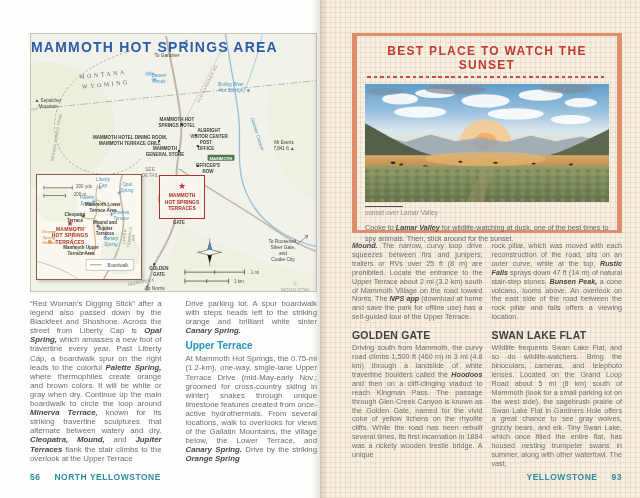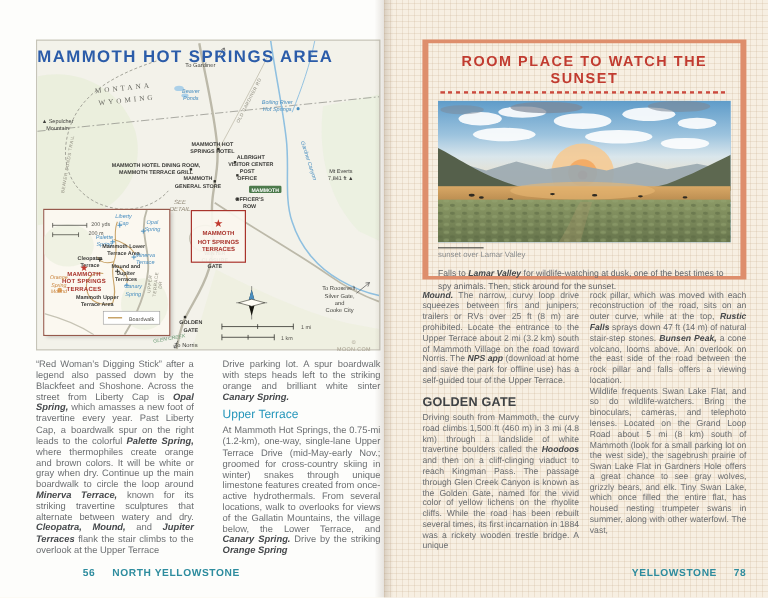--- a/index.html
+++ b/index.html
@@ -57,27 +57,27 @@
   .inset .map-labels{position:absolute;inset:0;}
 
   
   .cols{position:absolute;display:flex;}
   .cols-left{left:30px;top:299px;width:287px;gap:24px;}
   .cols-right{left:32px;top:242px;width:270px;gap:9px;}
   .col{flex:1;min-width:0;}
   .body-p{font-size:7.8px;line-height:9.1px;text-align:justify;color:#6b6e71;margin:0;}
   .cols-right .body-p{font-size:7.2px;line-height:8.9px;}
   .bold{font-weight:bold;color:#45484b;font-style:italic;}
-  .h-teal{font-size:10px;font-weight:normal;color:#2596bb;margin:5px 0 3px;}
+  .h-teal{font-size:10px;font-weight:bold;color:#2596bb;margin:5px 0 3px;}
   .h-caps{font-size:10.5px;font-weight:bold;color:#3f4245;margin:7px 0 3px;letter-spacing:.2px;}
 
   
   .footer{position:absolute;bottom:16px;font-size:8.5px;font-weight:bold;color:#2d8c9e;letter-spacing:.5px;}
   .footer-left{left:30px;}
-  .footer-left .pn{margin-right:14px;margin-left:39px;}
+  .footer-left .pn{margin-right:14px;}
   .footer-right{right:18px;}
   .footer-right .pn{margin-left:14px;}
 
   
   .feature-box{position:absolute;left:32px;top:33px;width:270px;height:200px;
     border:solid #de8e6c;border-width:3px 5px;box-sizing:border-box;padding:5px 8px 0;}
   .feature-title{text-align:center;font-size:12px;font-weight:bold;color:#c13b30;
     letter-spacing:1.3px;margin-top:3px;}
   .feature-dash{height:2px;margin:4px 2px 6px;
     background:repeating-linear-gradient(90deg,#cb4a3e 0 3.5px,transparent 3.5px 6.5px);}
@@ -297,21 +297,21 @@
     </div>
 
     <div class="footer footer-left">
       <span class="pn">56</span><span>NORTH YELLOWSTONE</span>
     </div>
   </div>
 
   <div class="page page-right">
 
     <div class="feature-box">
-      <div class="feature-title">ROOM PLACE TO WATCH THE SUNSET</div>
+      <div class="feature-title">BEST PLACE TO WATCH THE SUNSET</div>
       <div class="feature-dash"></div>
 
       <div class="photo">
         <svg viewBox="0 0 243 126" preserveAspectRatio="none">
           <defs>
             <linearGradient id="sky" x1="0" y1="0" x2="0" y2="1">
               <stop offset="0" stop-color="#5f9cc9"></stop>
                 <stop offset=".38" stop-color="#9cc3de"></stop>
               <stop offset=".62" stop-color="#d9e6ec"></stop>
                 <stop offset="1" stop-color="#f2ddba"></stop>
@@ -363,34 +363,35 @@
             <ellipse cx="60" cy="88" rx="2.4" ry="1.2"></ellipse>
           </g>
           <rect y="88" width="243" height="38" fill="url(#sage)"></rect>
           <rect y="88" width="243" height="38" fill="url(#sagedots)" opacity=".55"></rect>
           <path d="M100,126 C110,110 112,100 118,90 L128,90 C124,102 122,112 118,126 Z" fill="#a89a6e" opacity=".35"></path>
         </svg>
       </div>
 
       <div class="caption-rule"></div>
       <div class="caption">sunset over Lamar Valley</div>
-      <p class="intro"><span>Falls to </span><span class="bold">Lamar Valley</span><span> for wildlife-watching at dusk, one of the best times to spy animals. Then, stick around for the sunset.</span></p>
+      <p class="intro"><span>Cooke to </span><span class="bold">Lamar Valley</span><span> for wildlife-watching at dusk, one of the best times to spy animals. Then, stick around for the sunset.</span></p>
     </div>
 
     <div class="cols cols-right">
       <div class="col">
         <p class="body-p"><span class="bold">Mound.</span><span> The narrow, curvy loop drive squeezes between firs and junipers; trailers or RVs over 25 ft (8 m) are prohibited. Locate the entrance to the Upper Terrace about 2 mi (3.2 km) south of Mammoth Village on the road toward Norris. The </span><span class="bold">NPS app</span><span> (download at home and save the park for offline use) has a self-guided tour of the Upper Terrace.</span></p>
         <h3 class="h-caps">GOLDEN GATE</h3>
         <p class="body-p"><span>Driving south from Mammoth, the curvy road climbs 1,500 ft (460 m) in 3 mi (4.8 km) through a landslide of white travertine boulders called the </span><span class="bold">Hoodoos</span><span> and then on a cliff-clinging viaduct to reach Kingman Pass. The passage through Glen Creek Canyon is known as the Golden Gate, named for the vivid color of yellow lichens on the rhyolite cliffs. While the road has been rebuilt several times, its first incarnation in 1884 was a rickety wooden trestle bridge. A unique</span></p>
       </div>
       <div class="col">
         <p class="body-p"><span>rock pillar, which was moved with each reconstruction of the road, sits on an outer curve, while at the top, </span><span class="bold">Rustic Falls</span><span> sprays down 47 ft (14 m) of natural stair-step stones. </span><span class="bold">Bunsen Peak,</span><span> a cone volcano, looms above. An overlook on the east side of the road between the rock pillar and falls offers a viewing location.</span></p>
+        <h3 class="h-caps">SWAN LAKE FLAT</h3>
         <p class="body-p"><span>Wildlife frequents Swan Lake Flat, and so do wildlife-watchers. Bring the binoculars, cameras, and telephoto lenses. Located on the Grand Loop Road about 5 mi (8 km) south of Mammoth (look for a small parking lot on the west side), the sagebrush prairie of Swan Lake Flat in Gardners Hole offers a great chance to see gray wolves, grizzly bears, and elk. Tiny Swan Lake, which once filled the entire flat, has housed nesting trumpeter swans in summer, along with other waterfowl. The vast,</span></p>
       </div>
     </div>
 
     <div class="footer footer-right">
-      <span>YELLOWSTONE</span><span class="pn">78</span>
+      <span>YELLOWSTONE</span><span class="pn">93</span>
     </div>
   </div>
 
   <div class="gutter"></div>
 </div>
 
 </body></html>

